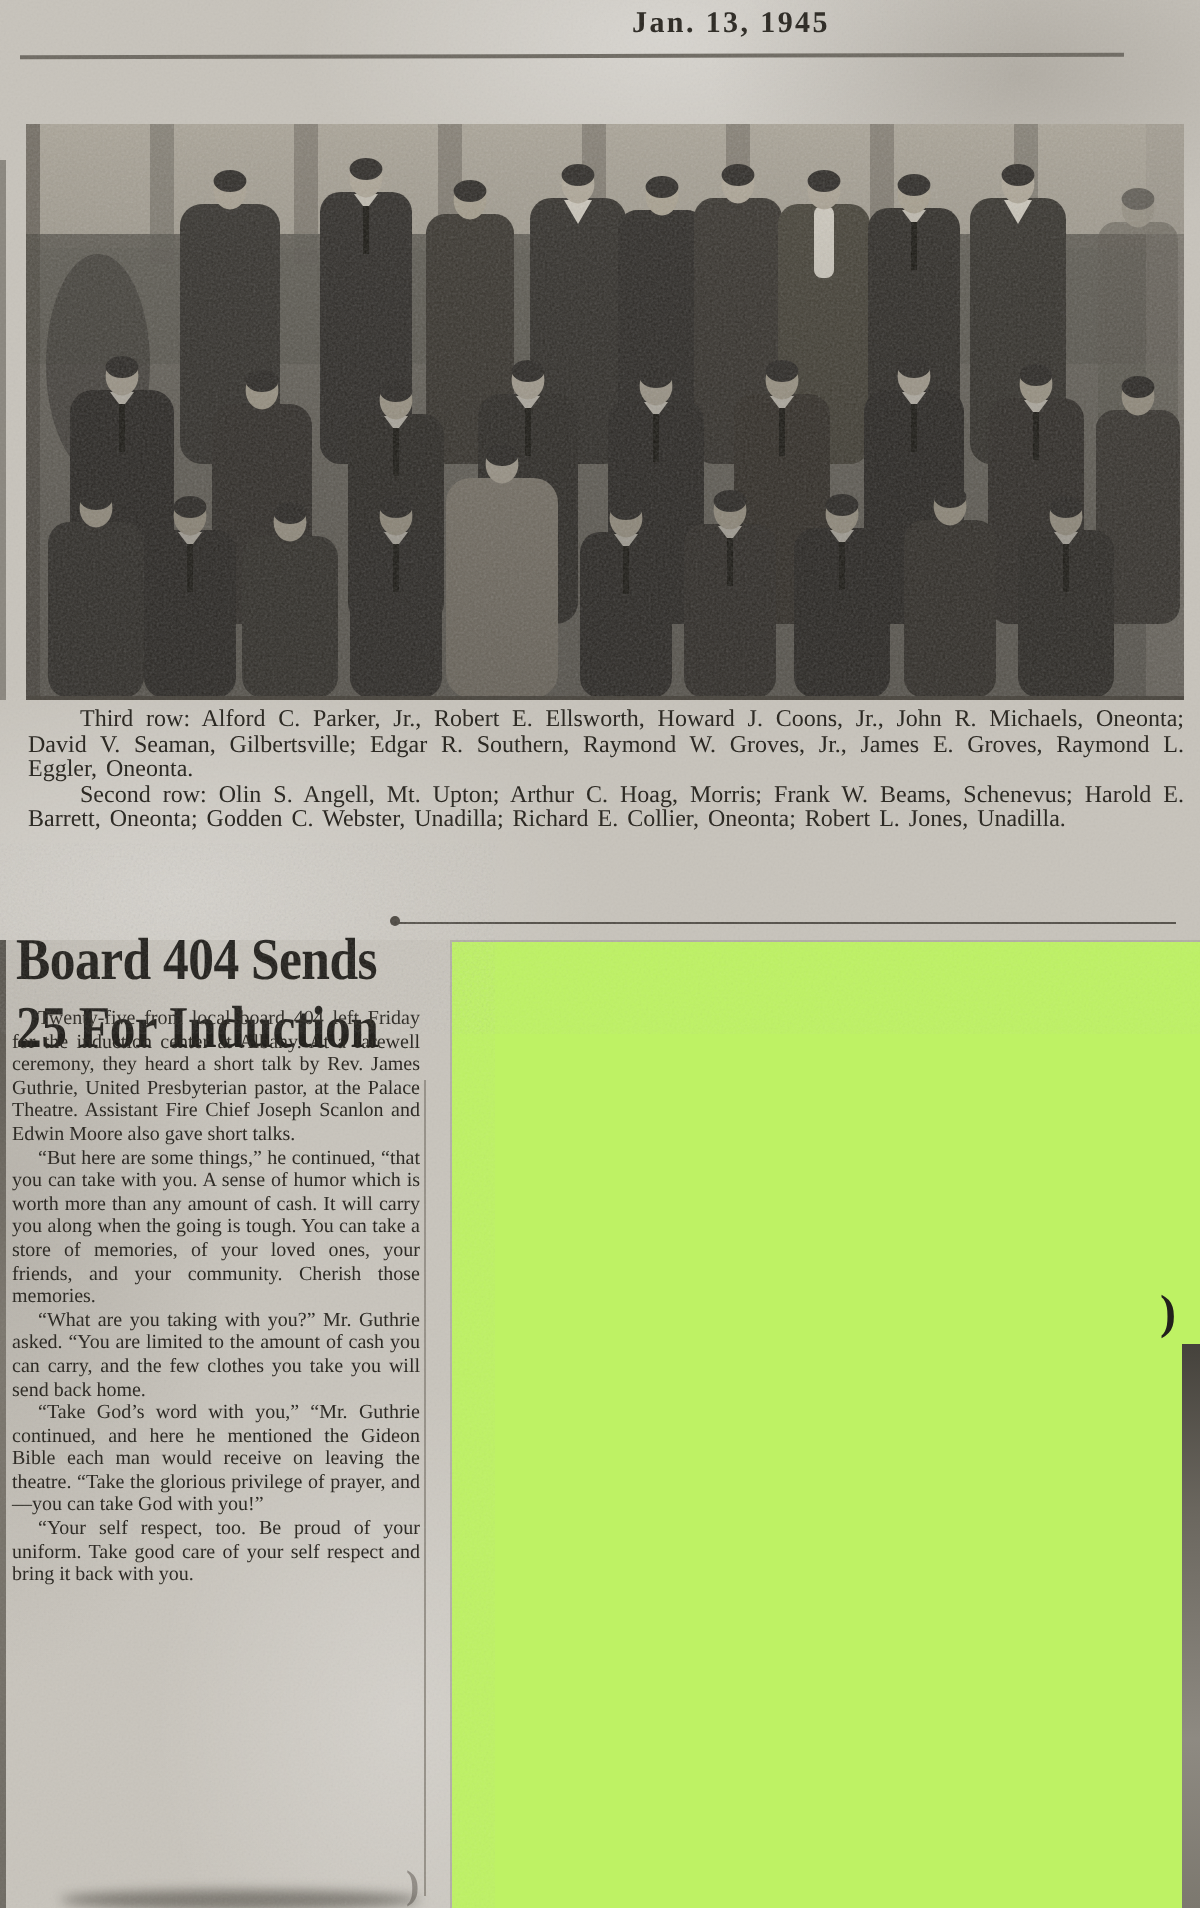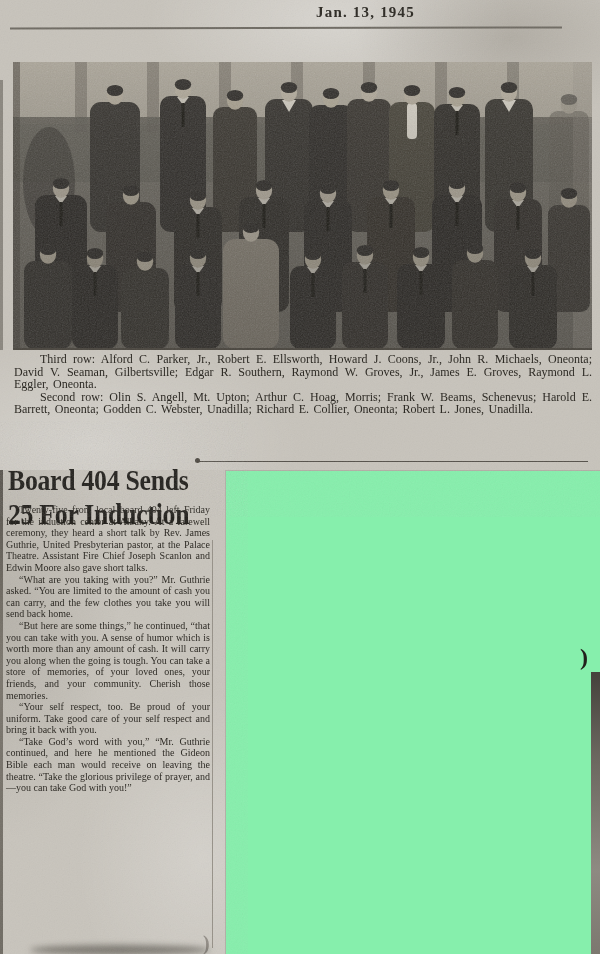--- a/index.html
+++ b/index.html
@@ -1,18 +1,18 @@
 <!DOCTYPE html>
 <html><head>
 <meta charset="utf-8">
 <style>
   html,body{margin:0;padding:0;}
   body{width:600px;height:954px;background:#fefefe;overflow:hidden;
        font-family:"Liberation Serif","DejaVu Serif",serif;}
-  .page{position:relative;width:600px;height:954px;background:#86efac;}
+  .page{position:relative;width:600px;height:954px;background:#bef264;}
 
   
   .np-top{position:absolute;left:0;top:0;width:600px;height:470px;
     background:
       radial-gradient(220px 120px at 85% 8%, rgba(120,114,104,.28), rgba(0,0,0,0) 70%),
       radial-gradient(300px 160px at 15% 95%, rgba(255,255,255,.25), rgba(0,0,0,0) 70%),
       radial-gradient(260px 140px at 55% 4%, rgba(255,255,255,.30), rgba(0,0,0,0) 70%),
       #c7c3bb;
     border-bottom:1px solid #b2aea5;}
   .np-left{position:absolute;left:0;top:470px;width:225px;height:484px;
@@ -294,24 +294,24 @@
   </div>
 
   <div class="rule-mid"></div>
   <div class="rule-mid-dot"></div>
 
   <div class="bh bh1">Board 404 Sends</div>
   <div class="bh bh2">25 For Induction</div>
 
   <div class="body-col">
     <p>Twenty-five from local board 404 left Friday for the induction center at Albany.  At a farewell ceremony, they heard a short talk by Rev. James Guthrie, United Presbyterian pastor, at the Palace Theatre.  Assistant Fire Chief Joseph Scanlon and Edwin Moore also gave short talks.</p>
+    <p>“But here are some things,” he continued, “that you can take with you.  A sense of humor which is worth more than any amount of cash.  It will carry you along when the going is tough.  You can take a store of memories, of your loved ones, your friends, and your community.  Cherish those memories.</p>
     <p>“What are you taking with you?” Mr. Guthrie asked.  “You are limited to the amount of cash you can carry, and the few clothes you take you will send back home.</p>
-    <p>“But here are some things,” he continued, “that you can take with you.  A sense of humor which is worth more than any amount of cash.  It will carry you along when the going is tough.  You can take a store of memories, of your loved ones, your friends, and your community.  Cherish those memories.</p>
+    <p>“Take God’s word with you,” “Mr. Guthrie continued, and here he mentioned the Gideon Bible each man would receive on leaving the theatre.  “Take the glorious privilege of prayer, and—you can take God with you!”</p>
     <p>“Your self respect, too.   Be proud of your uniform.  Take good care of your self respect and bring it back with you.</p>
-    <p>“Take God’s word with you,” “Mr. Guthrie continued, and here he mentioned the Gideon Bible each man would receive on leaving the theatre.  “Take the glorious privilege of prayer, and—you can take God with you!”</p>
   </div>
 
   <div class="col-rule"></div>
   <div class="left-edge"></div>
   <div class="left-edge-top"></div>
 
   <div class="right-strip"></div>
   <div class="mark-right">)</div>
   <div class="mark-bottom">)</div>
   <div class="bottom-smudge"></div>

